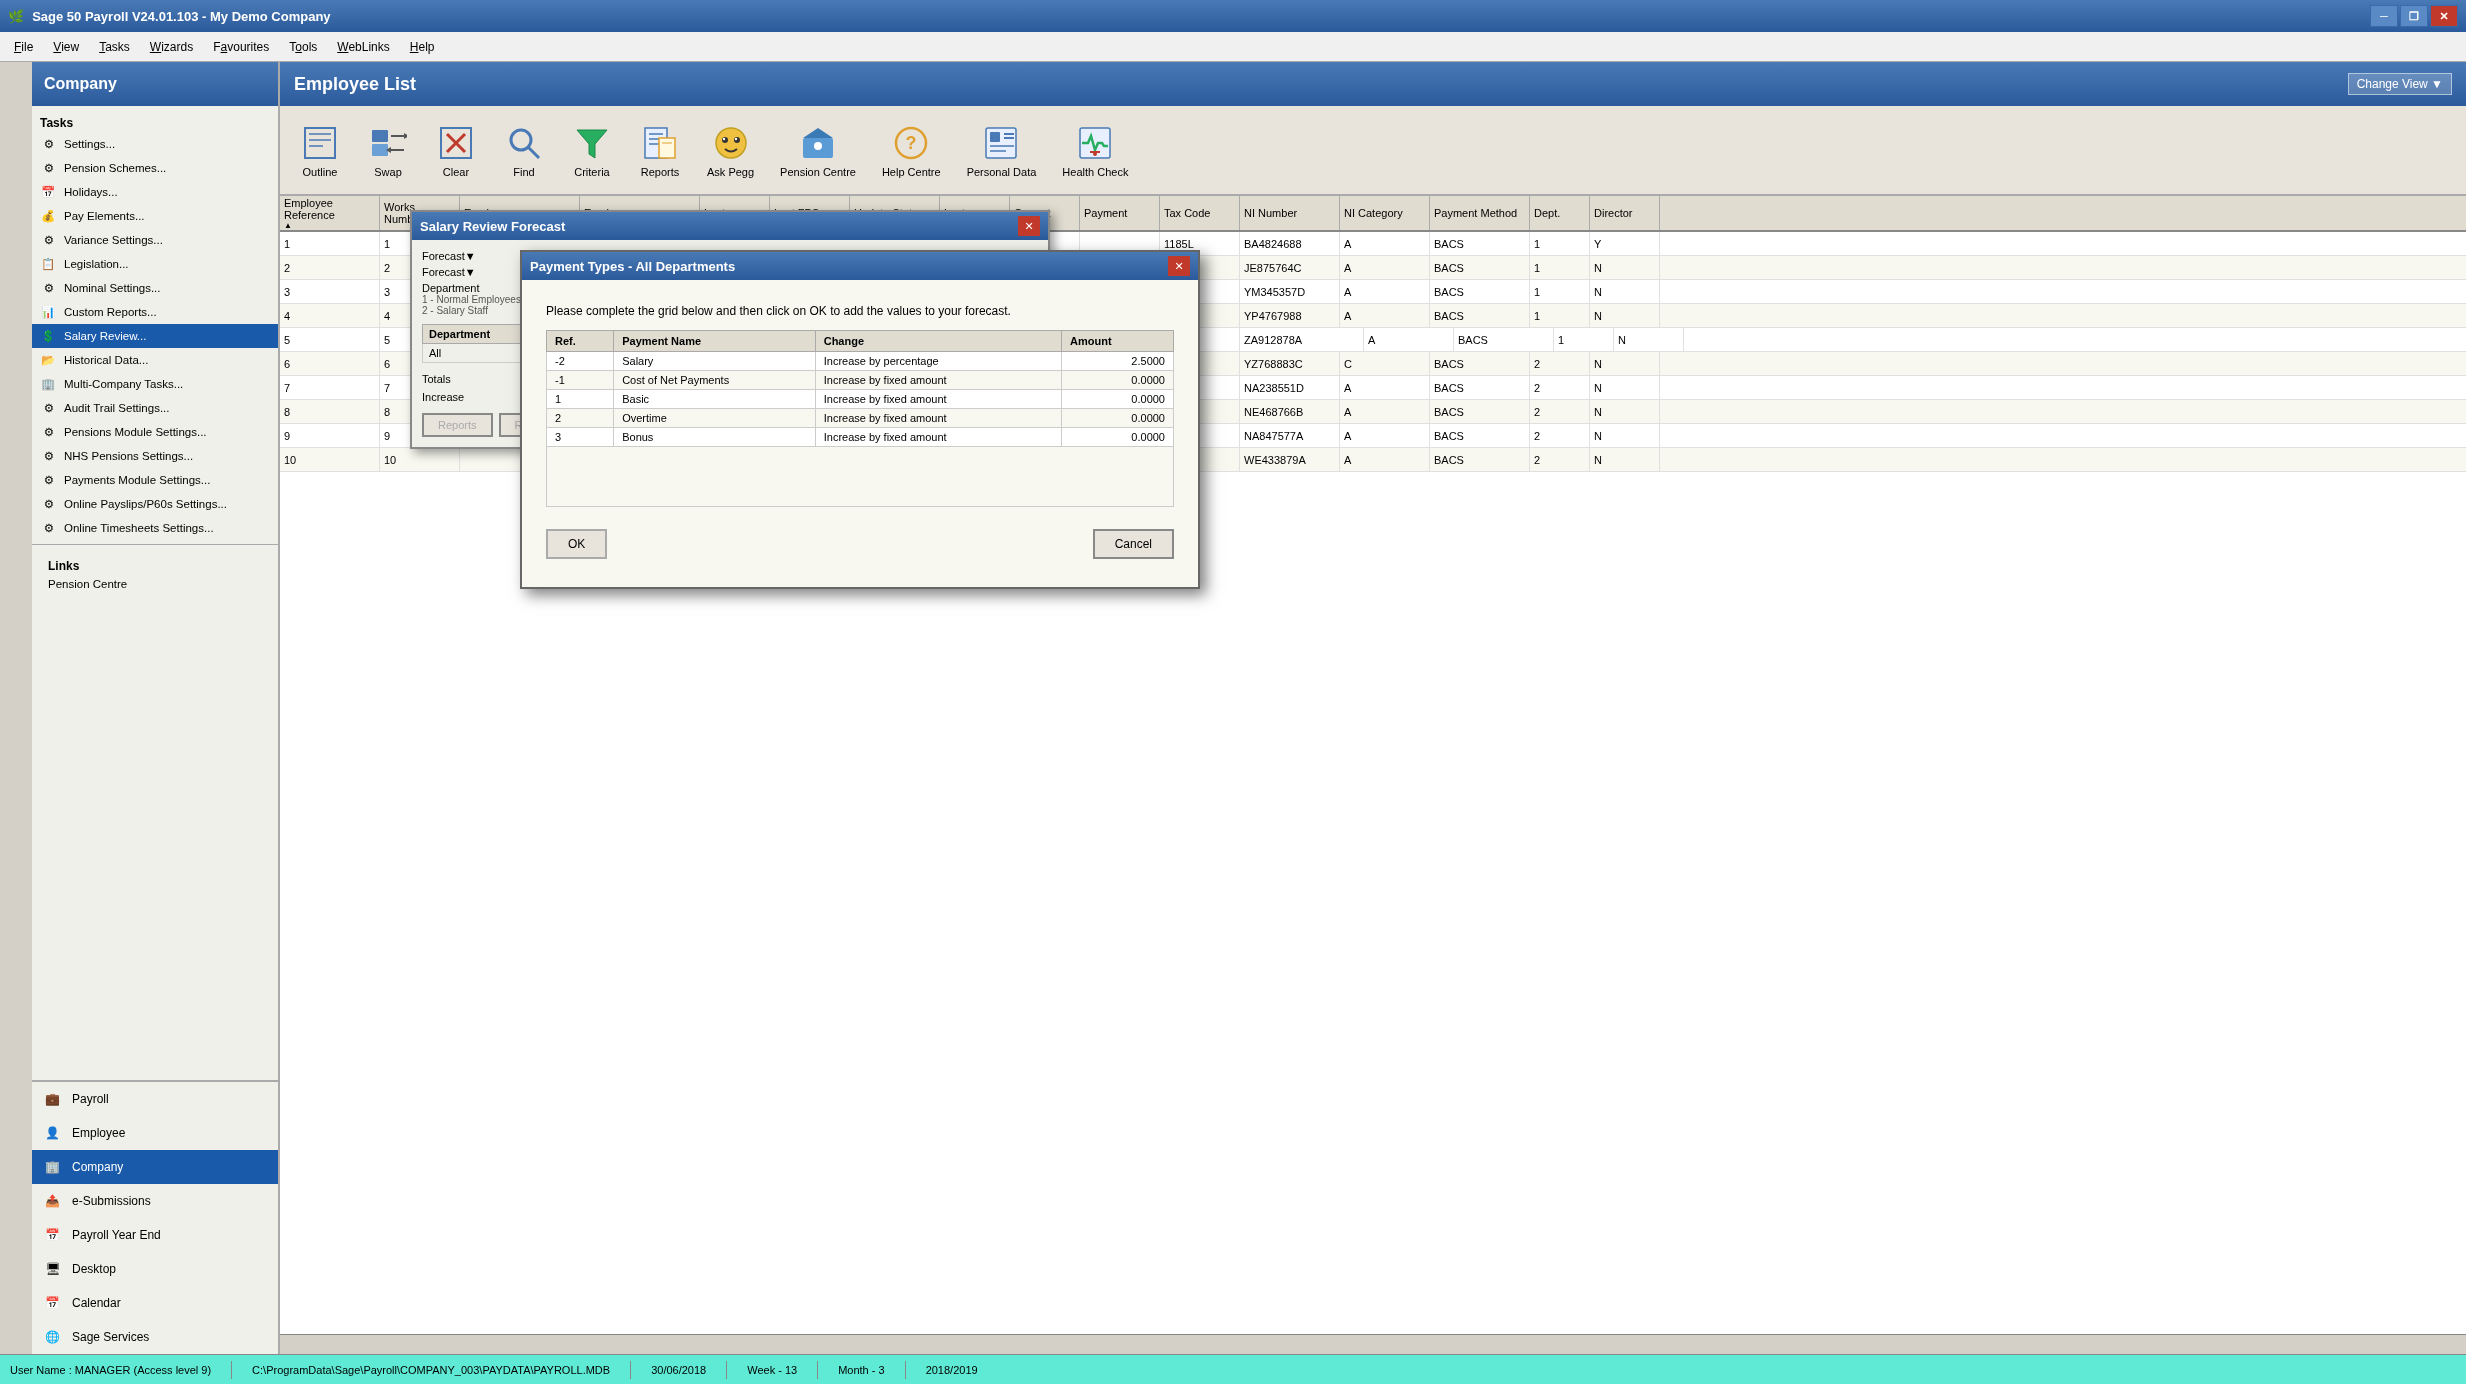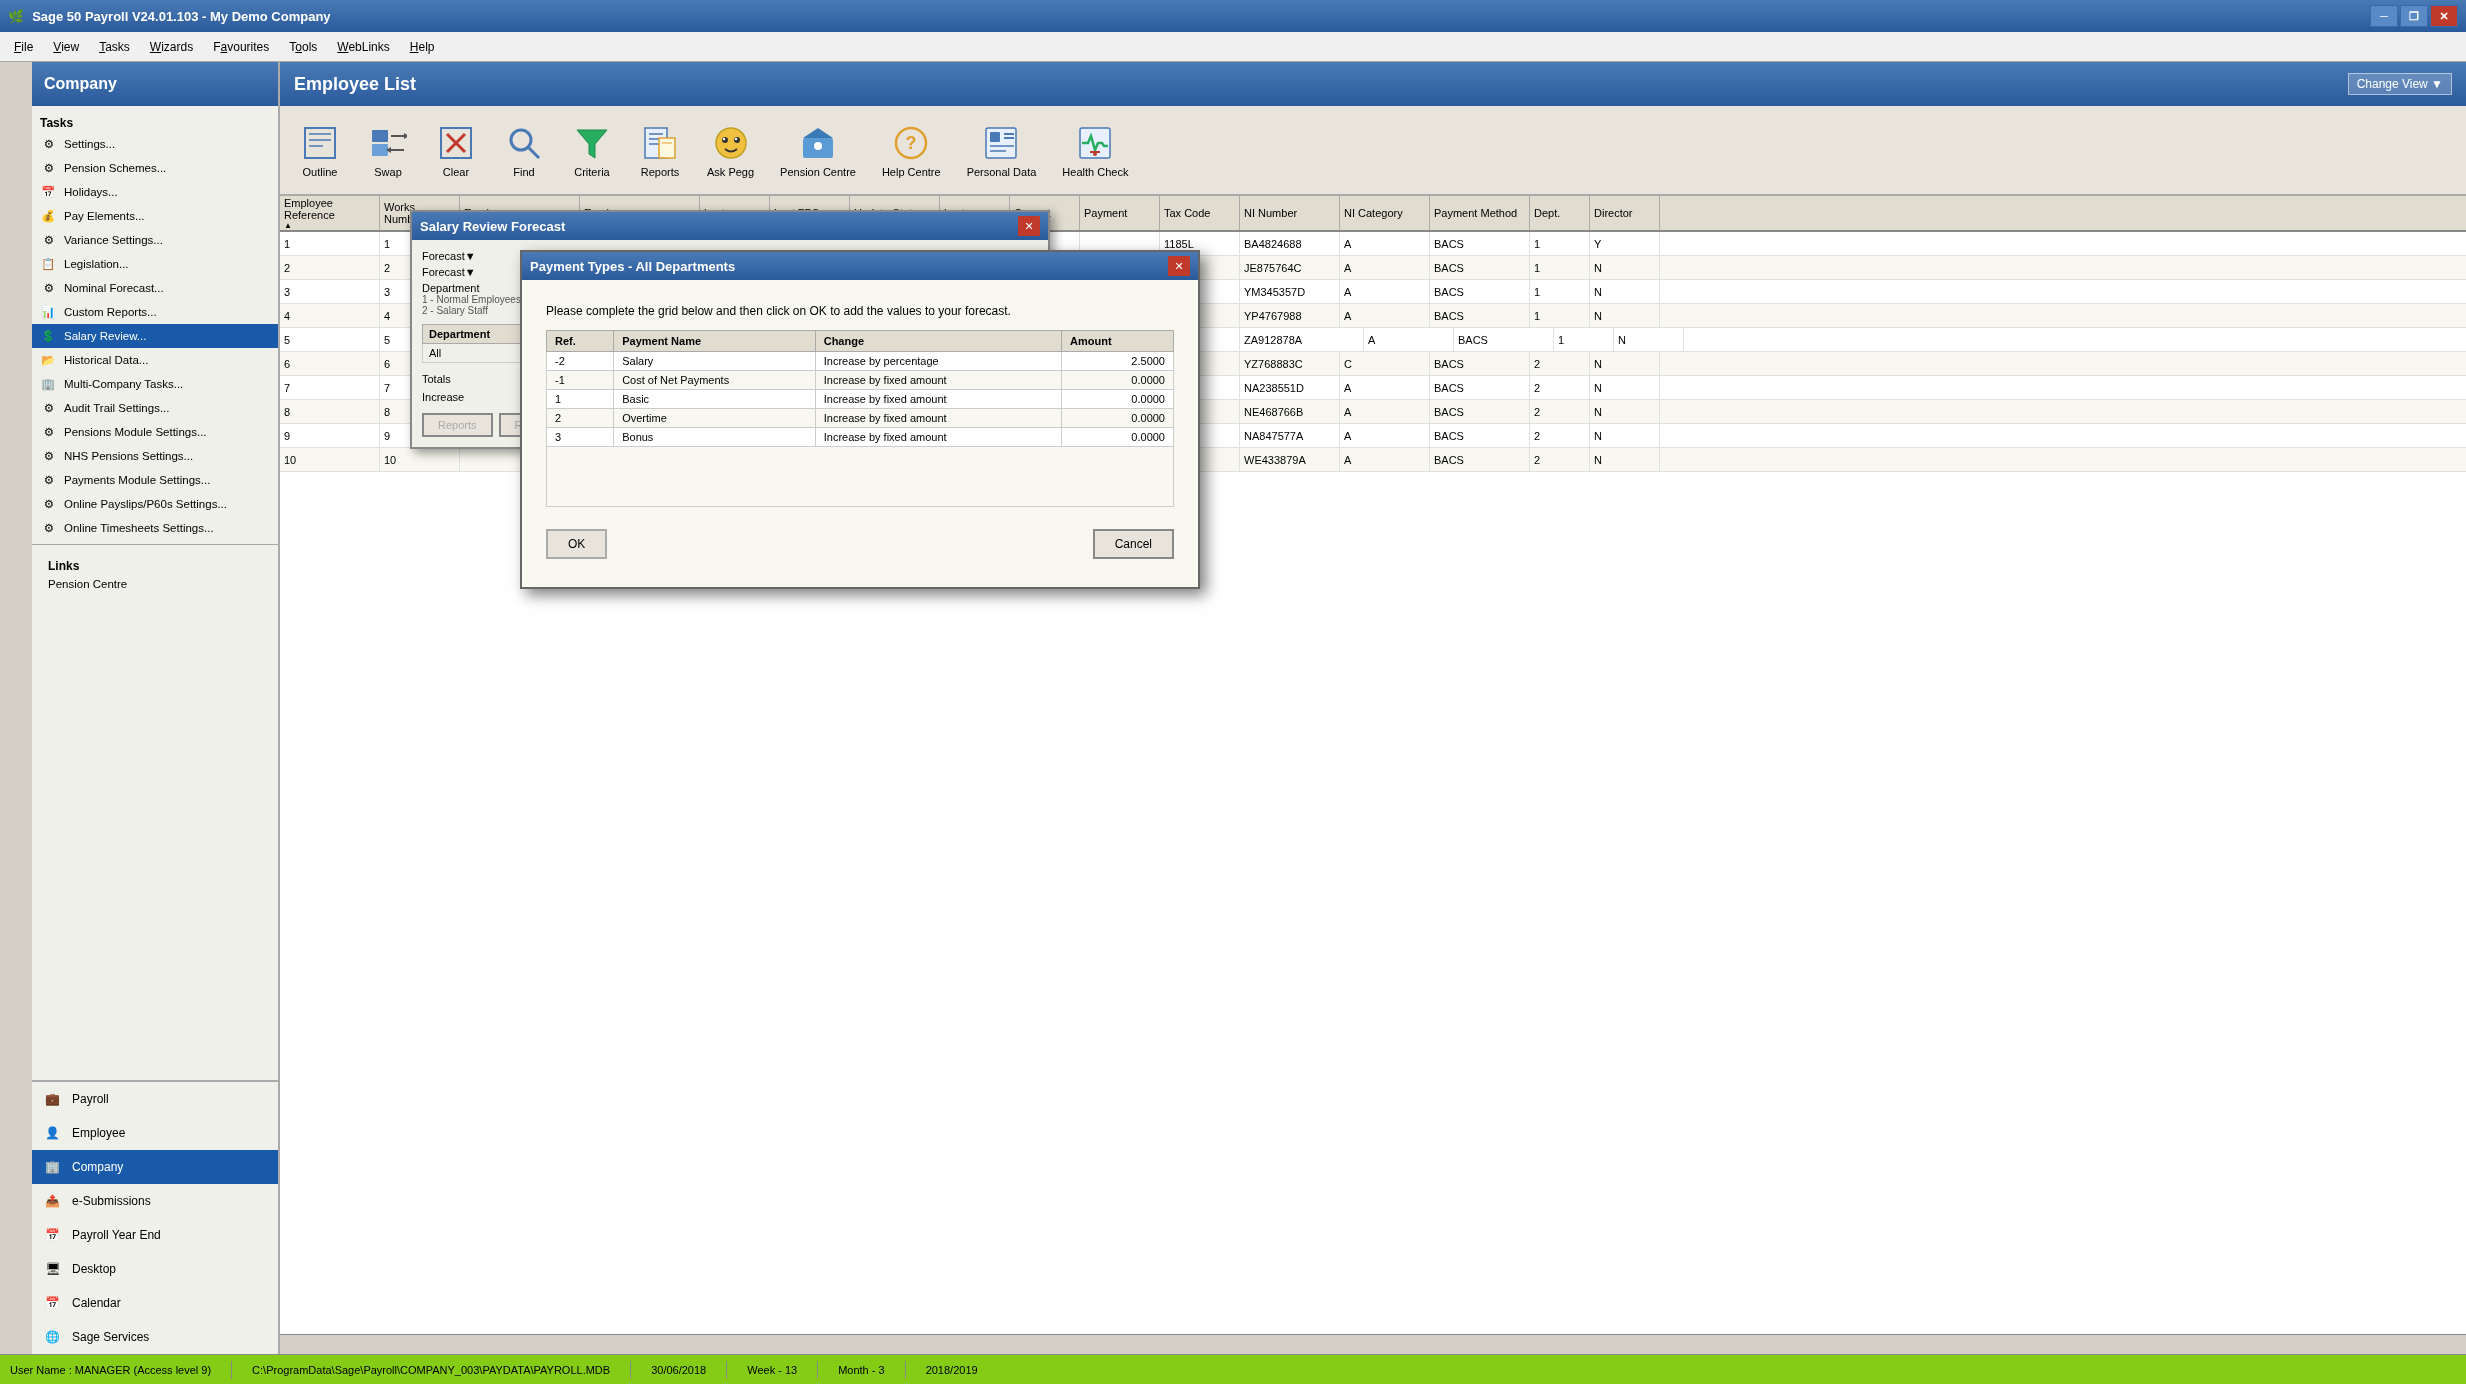--- a/index.html
+++ b/index.html
@@ -45,21 +45,21 @@
     #employee-list { flex: 1; background: white; overflow: hidden; display: flex; flex-direction: column; }
     #table-header { display: flex; background: #e0dcd0; border-bottom: 2px solid #888; height: 36px; }
     .col-header { border-right: 1px solid #aaa; padding: 2px 4px; font-size: 11px; display: flex; flex-direction: column; justify-content: center; align-items: flex-start; flex-shrink: 0; cursor: pointer; user-select: none; }
     .col-header .sort-arrow { font-size: 8px; }
     #table-body { flex: 1; overflow-y: auto; }
     .table-row { display: flex; border-bottom: 1px solid #e0e0e0; height: 24px; }
     .table-row:nth-child(even) { background: #f8f8f0; }
     .table-cell { border-right: 1px solid #e0e0e0; padding: 2px 4px; font-size: 11px; display: flex; align-items: center; flex-shrink: 0; overflow: hidden; }
 
     
-    #status-bar { background: #84cc16; border-top: 1px solid #888; height: 30px; display: flex; align-items: center; padding: 0 10px; font-size: 11px; gap: 20px; }
+    #status-bar { background: #5eead4; border-top: 1px solid #888; height: 30px; display: flex; align-items: center; padding: 0 10px; font-size: 11px; gap: 20px; }
     .status-sep { width: 1px; height: 18px; background: #888; }
 
     
     #salary-review-dialog { position: absolute; top: 210px; left: 410px; width: 640px; background: #f0f0ea; border: 2px solid #888; box-shadow: 4px 4px 10px rgba(0,0,0,0.4); z-index: 10; }
     #salary-review-title { background: linear-gradient(to bottom, #4a7ab5, #2a5a9b); color: white; padding: 4px 8px; font-size: 13px; font-weight: bold; display: flex; justify-content: space-between; align-items: center; height: 28px; }
     #salary-review-body { padding: 10px; }
     .dialog-table { width: 100%; border-collapse: collapse; margin: 8px 0; }
     .dialog-table th { background: #e0dcd0; border: 1px solid #aaa; padding: 3px 6px; font-size: 11px; font-weight: bold; text-align: left; }
     .dialog-table td { border: 1px solid #ccc; padding: 3px 6px; font-size: 11px; }
     .dialog-footer { display: flex; gap: 6px; margin-top: 8px; }
@@ -142,21 +142,21 @@
       <div class="sidebar-item">
         <span class="sidebar-icon">⚙</span>
         <span>Variance Settings...</span>
       </div>
       <div class="sidebar-item">
         <span class="sidebar-icon">📋</span>
         <span>Legislation...</span>
       </div>
       <div class="sidebar-item">
         <span class="sidebar-icon">⚙</span>
-        <span>Nominal Forecast...</span>
+        <span>Nominal Settings...</span>
       </div>
       <div class="sidebar-item">
         <span class="sidebar-icon">📊</span>
         <span>Custom Reports...</span>
       </div>
       <div class="sidebar-item active">
         <span class="sidebar-icon">💲</span>
         <span>Salary Review...</span>
       </div>
       <div class="sidebar-item">

